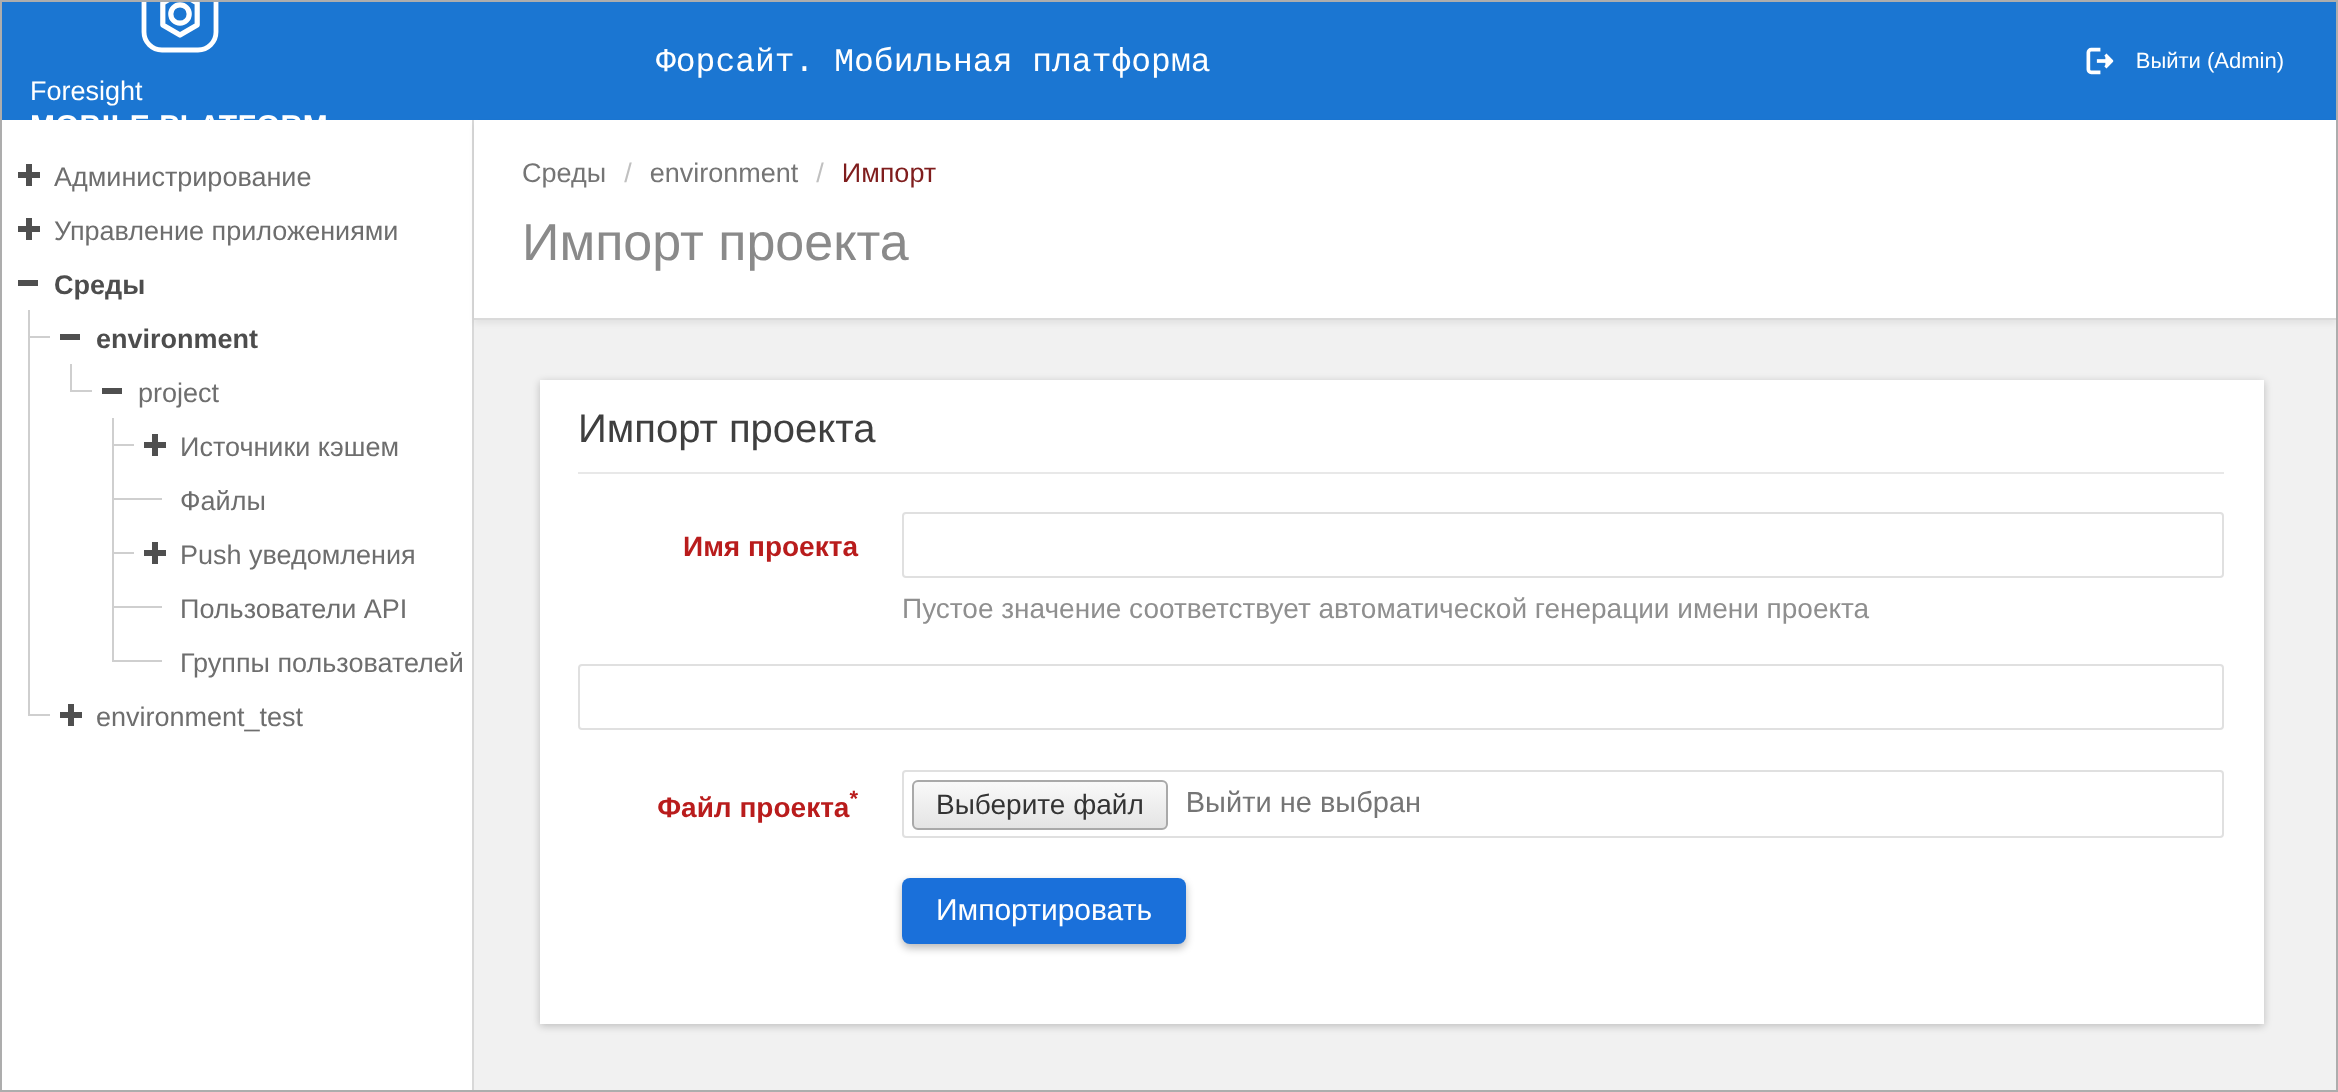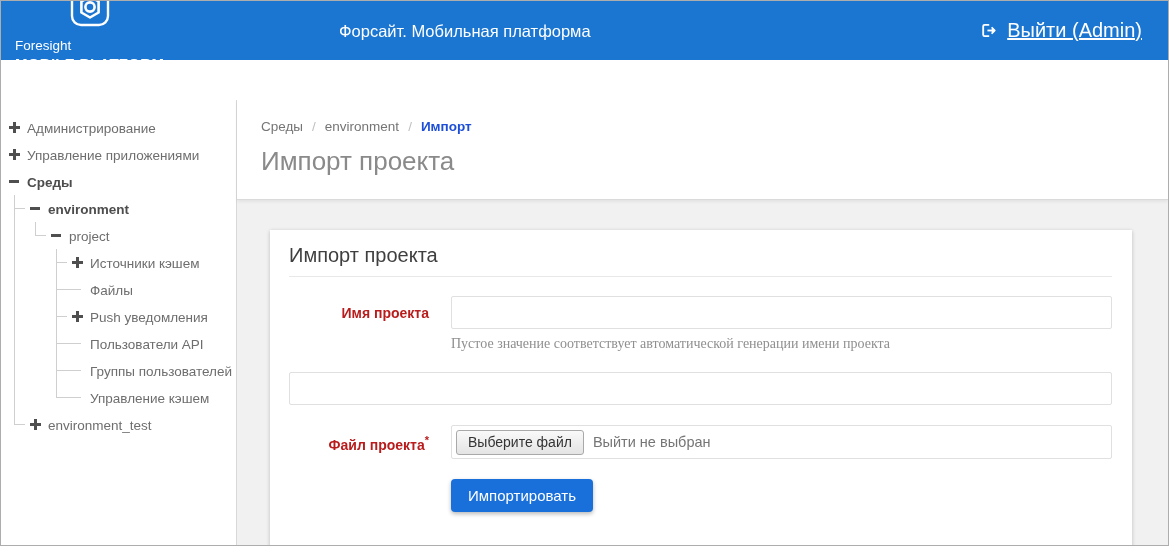--- a/index.html
+++ b/index.html
@@ -8,28 +8,28 @@
           display: flex; flex-direction: column; background: #fff; }
 
   
   .topbar { height: 59px; flex: 0 0 59px; background: #1b76d2; color: #fff;
             display: flex; align-items: center; position: relative; }
   .brand { display: flex; align-items: center; gap: 11px; padding-left: 14px; flex-direction: column; }
   .logo-badge { width: 40px; height: 40px; }
   .brand-text { line-height: 1.25; }
   .brand-top { font-size: 13.5px; font-weight: 400; }
   .brand-bottom { font-size: 15px; font-weight: 700; letter-spacing: .3px; }
-  .header-title { position: absolute; left: 338px; top: 50%; transform: translateY(-50%);
-                  font-size: 16.5px; font-weight: 400; }
+  .header-title { position: absolute; left: 327px; top: 50%; transform: translateY(-50%);
+                  font-size: 16.5px; font-weight: 400; font-family: Liberation Mono, monospace; }
   .logout { margin-left: auto; display: flex; align-items: center; gap: 10px;
             padding-right: 26px; cursor: pointer; }
-  .logout-label { font-size: 20px; text-decoration: underline; }
-
-  
-  .body-row { flex: 1; display: flex; min-height: 0; margin-top: 40px; }
+  .logout-label { font-size: 11px; }
+
+  
+  .body-row { flex: 1; display: flex; min-height: 0; }
   .sidebar { width: 236px; flex: 0 0 236px; background: #fff; border-right: 1px solid #d8d8d8; }
   .main { flex: 1; display: flex; flex-direction: column; min-width: 0; }
 
   
   .tree-root { list-style: none; padding: 14px 0 0 8px; font-size: 13.5px; color: #6e6e6e; }
   .tree-root li { position: relative; }
   .trow { height: 27px; display: flex; align-items: center; gap: 7px; cursor: pointer; white-space: nowrap; }
   .tlabel { padding-top: 1px; }
   .bold .tlabel { font-weight: 700; color: #4d4d4d; }
   .children { list-style: none; margin: 0; padding-left: 21px; }
@@ -45,38 +45,38 @@
   .ic.plus::after   { content: ""; position: absolute; left: 4px; top: 0; width: 3px; height: 11px; background: #4f4f4f; }
   .ic.blank { visibility: hidden; }
 
   
   .content-head { background: #fff; padding: 19px 24px 22px 24px;
                   border-bottom: 1px solid #dadada; box-shadow: 0 2px 3px rgba(0,0,0,.06);
                   position: relative; z-index: 2; }
   .breadcrumb { font-size: 13.5px; color: #757575; display: flex; gap: 9px; align-items: center; }
   .crumb { cursor: pointer; }
   .crumb-sep { color: #c0c0c0; }
-  .crumb-current { font-weight: 700; color: #1d4ed8; }
+  .crumb-current { font-weight: 400; color: #7f1d1d; }
   .page-title { margin-top: 12px; font-size: 26px; font-weight: 400; color: #8a8a8a; }
 
   
   .content-body { flex: 1; background: #f1f1f1; padding: 30px 36px 35px 33px; overflow: hidden; }
   .card { background: #fff; box-shadow: 0 1px 4px rgba(0,0,0,.22); padding: 14px 20px 40px 19px; }
   .card-heading { font-size: 20px; color: #3f3f3f; font-weight: 400; padding-bottom: 9px;
                   border-bottom: 1px solid #e8e8e8; }
   .form { margin-top: 19px; }
   .form-row { display: flex; margin-bottom: 20px; }
   .form-row:last-child { margin-bottom: 0; }
   .flabel { width: 140px; flex: 0 0 140px; text-align: right; margin-right: 22px;
             font-size: 14px; font-weight: 700; color: #b91c1c; padding-top: 9px; }
   .flabel sup { font-size: 11px; }
   .fctl { flex: 1; min-width: 0; }
   .tinput { width: 100%; height: 33px; border: 1px solid #e0e0e0; border-radius: 2px;
             font-size: 14px; padding: 0 9px; outline: none; font-family: "Liberation Sans", sans-serif; }
-  .helper { margin-top: 7px; font-size: 14px; color: #8f8f8f; font-family: Liberation Serif, serif; }
+  .helper { margin-top: 7px; font-size: 14px; color: #8f8f8f; }
   .file-box { width: 100%; height: 28px; border: 1px solid #e0e0e0; border-radius: 2px;
               display: flex; align-items: center; padding: 16px 4px; }
   .file-btn { height: 25px; padding: 0 11px; font-size: 14px; color: #333;
               background: linear-gradient(#f9f9f9, #e4e4e4); border: 1px solid #a9a9a9;
               border-radius: 3px; cursor: pointer; font-family: "Liberation Sans", sans-serif; }
   .file-status { margin-left: 9px; font-size: 14.5px; color: #757575; }
   .submit-btn { background: #1a70da; color: #fff; border: none; border-radius: 4px;
                 height: 33px; padding: 0 17px; font-size: 15px; cursor: pointer;
                 box-shadow: 0 2px 4px rgba(0,0,0,.28); font-family: "Liberation Sans", sans-serif; }
 </style>
@@ -165,26 +165,20 @@
                           <span class="ic blank"></span>
                         <span class="tlabel">Пользователи API</span>
                         </div>
                     </li>
                     <li class="leaf">
                       <div class="trow">
                           <span class="ic blank"></span>
                         <span class="tlabel">Группы пользователей</span>
                         </div>
                     </li>
-                    <li class="leaf">
-                      <div class="trow">
-                          <span class="ic blank"></span>
-                        <span class="tlabel">Управление кэшем</span>
-                        </div>
-                    </li>
                   </ul>
                 </li>
               </ul>
             </li>
             <li>
               <div class="trow">
                   <span class="ic plus"></span>
                 <span class="tlabel">environment_test</span>
                 </div>
             </li>

